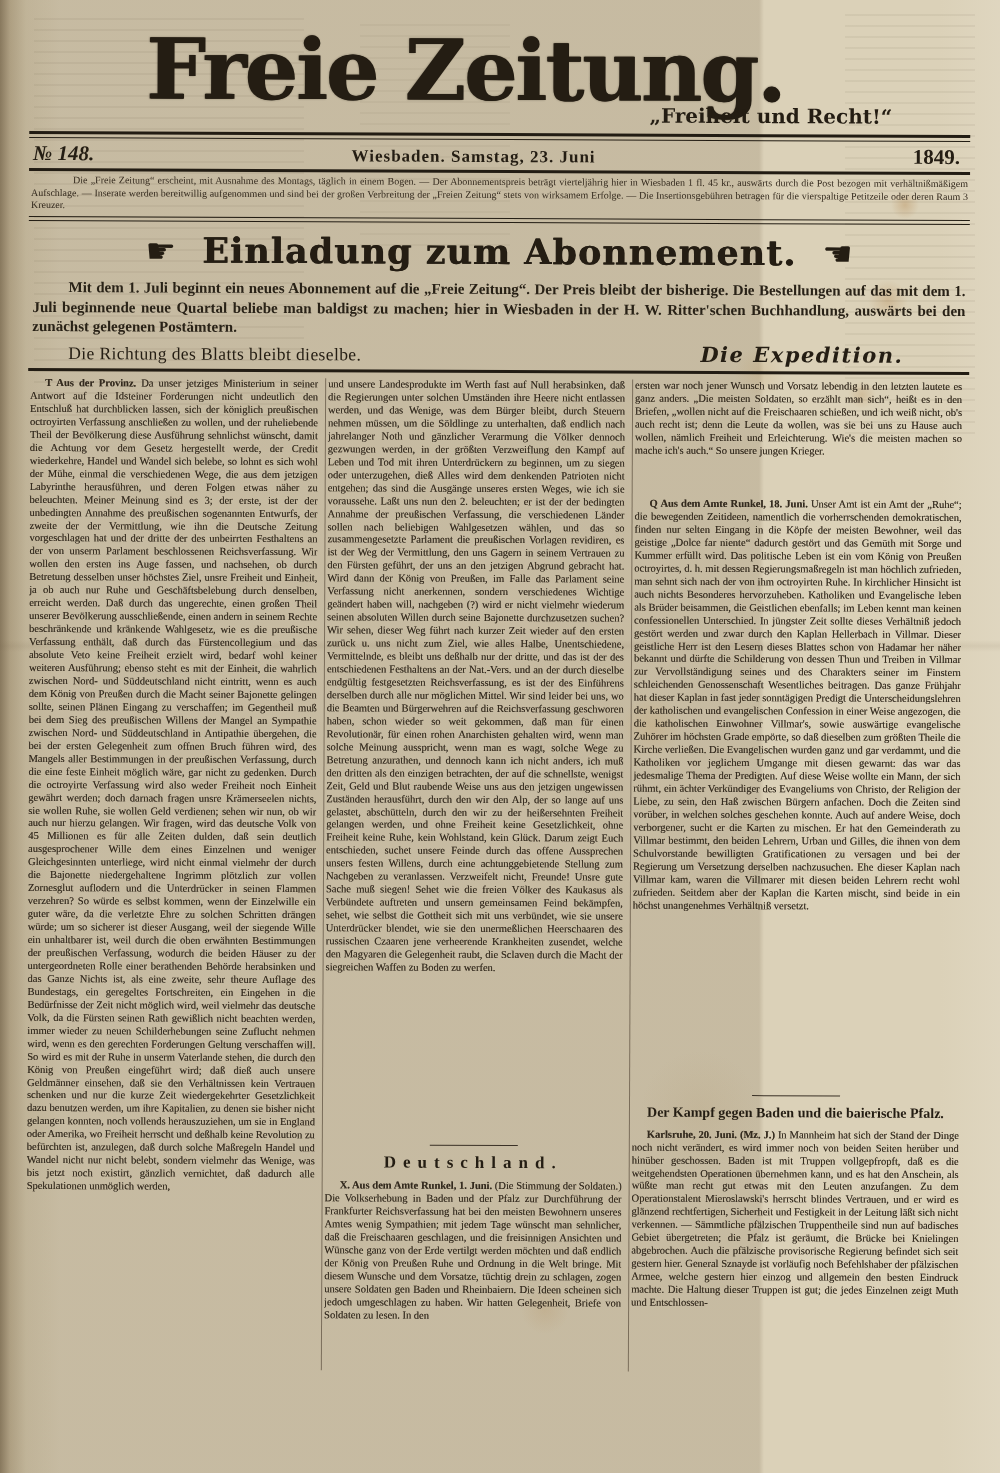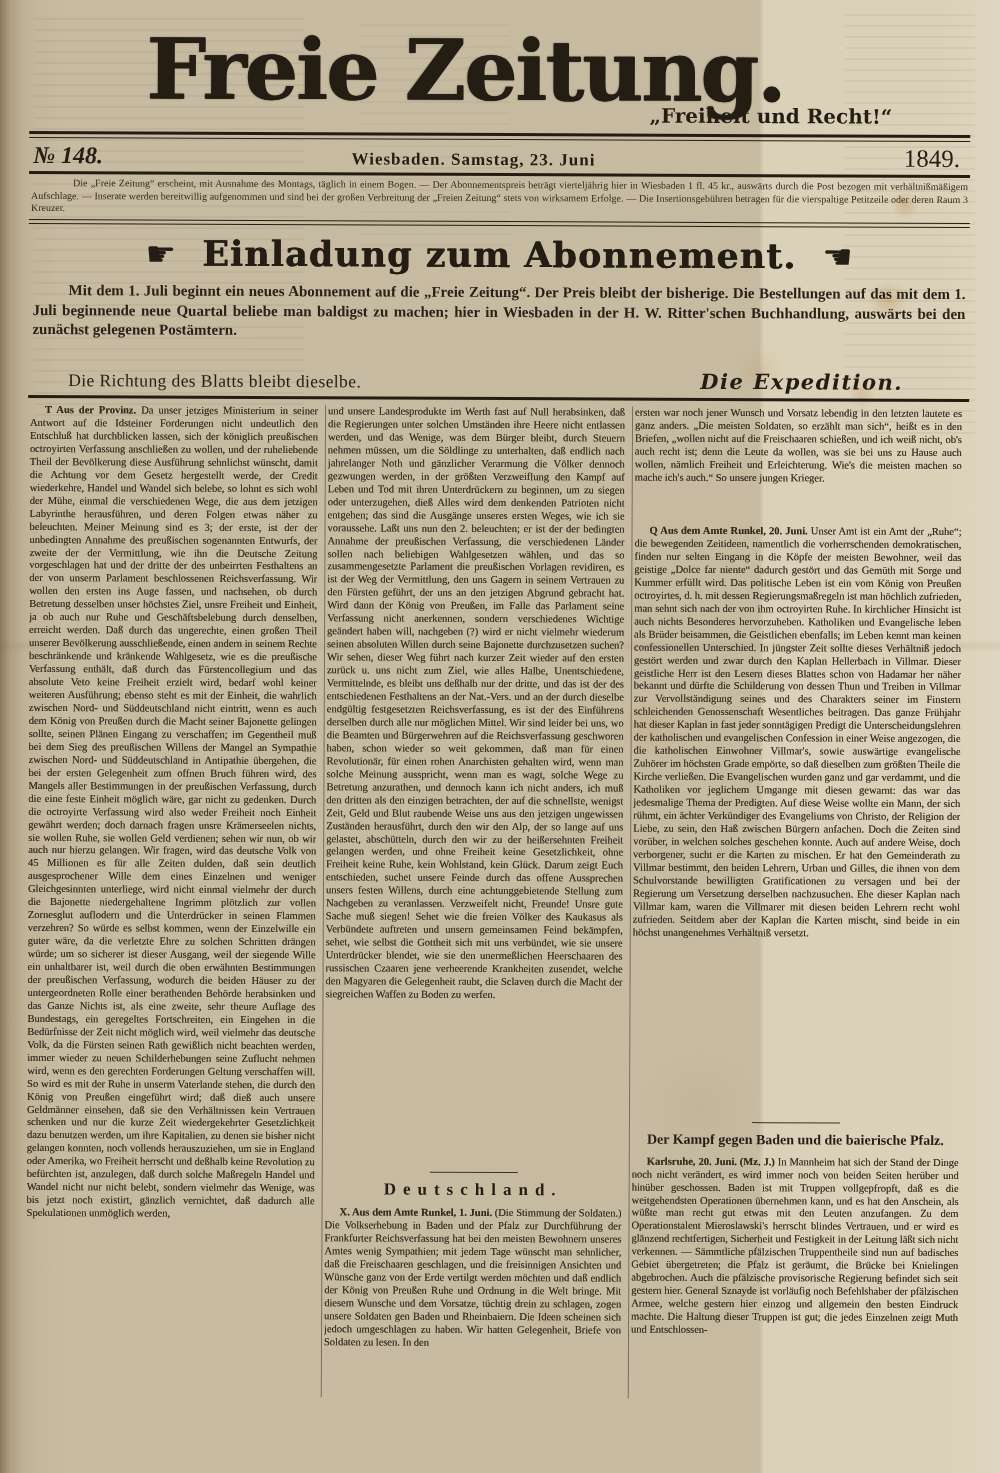--- a/index.html
+++ b/index.html
@@ -26,36 +26,36 @@
   .masthead-title{
     margin:16px 70px 0 0;text-align:center;
     font-family:"DejaVu Serif",serif;font-weight:bold;font-size:84px;line-height:1.32;
     letter-spacing:-2px;color:#241d13;
     text-shadow:1px 0 0 #241d13, 0 0 2px rgba(36,29,19,.45);
   }
   .motto{margin:-24px 78px 0 0;text-align:right;font-family:"DejaVu Serif",serif;
     font-weight:bold;font-size:20px;color:#241d13;}
   .rule-double{height:3px;border-top:3.5px solid #221c13;border-bottom:1.3px solid #221c13;margin-top:6px;}
   .dateline{display:flex;justify-content:space-between;align-items:baseline;padding:3px 10px 2px 4px;color:#241d13;}
-  .dateline .issue{font-size:24px;font-weight:bold;font-style:italic;}
+  .dateline .issue{font-size:21px;font-weight:bold;font-style:italic;}
   .dateline .place-date{font-size:17px;font-weight:bold;letter-spacing:1px;margin-left:-60px;}
-  .dateline .year{font-size:25px;font-weight:normal;}
+  .dateline .year{font-size:21px;font-weight:bold;}
   .rule-thick{border-top:3px solid #221c13;}
   .imprint{margin:3px 2px 4px 2px;font-size:10px;line-height:12.8px;text-align:justify;text-indent:42px;color:#33291d;}
   .rule-double-thin{height:3px;border-top:1.6px solid #221c13;border-bottom:1.6px solid #221c13;}
   
   .ann-heading-row{display:flex;justify-content:center;align-items:center;gap:26px;margin-top:8px;color:#241d13;}
   .ann-heading-row h2{margin:0;font-family:"DejaVu Serif",serif;font-weight:bold;font-size:35px;letter-spacing:1px;
     text-shadow:.6px 0 0 #241d13;}
   .manicule{font-family:"DejaVu Sans",sans-serif;font-size:34px;line-height:1;color:#241d13;}
   .ann-body{margin:8px 4px 0 4px;font-size:15px;font-weight:bold;line-height:19.6px;text-align:justify;
     text-indent:36px;color:#29221706;color:#292217;}
   .ann-footer{display:flex;justify-content:space-between;align-items:baseline;margin:2px 66px 4px 40px;color:#241d13;}
   .ann-note{font-size:17.5px;letter-spacing:.4px;}
-  .ann-signature{font-family:"DejaVu Serif",serif;font-size:21px;font-weight:bold;font-style:italic;letter-spacing:1.5px;margin-top:24px;}
+  .ann-signature{font-family:"DejaVu Serif",serif;font-size:21px;font-weight:bold;font-style:italic;letter-spacing:1.5px;}
   .rule-heavy{border-top:3.4px solid #221c13;margin-top:2px;}
   
   .columns{display:grid;grid-template-columns:297px 1px 306px 1px 1fr;margin-top:6px;}
   .col{padding:0 7px 0 2px;}
   .col-rule{background:linear-gradient(#7a6d5a,#7a6d5a);width:1px;margin-bottom:18px;}
   .body-text{margin:0;font-size:10.6px;line-height:12.95px;text-align:justify;letter-spacing:-.05px;
     color:#332a1e;text-shadow:0 0 .35px rgba(51,42,30,.6);}
   .clip{overflow:hidden;}
   .indent{text-indent:15px;}
   .divider{width:88px;margin:9px auto 7px auto;border-top:1.3px solid #3a3126;}
@@ -126,21 +126,21 @@
           <b>X. Aus dem Amte Runkel, 1. Juni.</b>
           <span>(Die Stimmung der Soldaten.) Die Volkserhebung in Baden und der Pfalz zur Durchführung der Frankfurter Reichsverfassung hat bei den meisten Bewohnern unseres Amtes wenig Sympathien; mit jedem Tage wünscht man sehnlicher, daß die Freischaaren geschlagen, und die freisinnigen Ansichten und Wünsche ganz von der Erde vertilgt werden möchten und daß endlich der König von Preußen Ruhe und Ordnung in die Welt bringe. Mit diesem Wunsche und dem Vorsatze, tüchtig drein zu schlagen, zogen unsere Soldaten gen Baden und Rheinbaiern. Die Ideen scheinen sich jedoch umgeschlagen zu haben. Wir hatten Gelegenheit, Briefe von Soldaten zu lesen. In den</span>
         </p>
       </div>
 
       <div class="col-rule"></div>
 
       <div class="col">
         <p class="body-text clip" style="height:118px;">ersten war noch jener Wunsch und Vorsatz lebendig in den letzten lautete es ganz anders. „Die meisten Soldaten, so erzählt man sich“, heißt es in den Briefen, „wollen nicht auf die Freischaaren schießen, und ich weiß nicht, ob's auch recht ist; denn die Leute da wollen, was sie bei uns zu Hause auch wollen, nämlich Freiheit und Erleichterung. Wie's die meisten machen so mache ich's auch.“ So unsere jungen Krieger.</p>
         <p class="body-text clip indent" style="height:588px;">
-          <b>Q Aus dem Amte Runkel, 20. Juni.</b>
+          <b>Q Aus dem Amte Runkel, 18. Juni.</b>
           <span>Unser Amt ist ein Amt der „Ruhe“; die bewegenden Zeitideen, namentlich die vorherrschenden demokratischen, finden nur selten Eingang in die Köpfe der meisten Bewohner, weil das geistige „Dolce far niente“ dadurch gestört und das Gemüth mit Sorge und Kummer erfüllt wird. Das politische Leben ist ein vom König von Preußen octroyirtes, d. h. mit dessen Regierungsmaßregeln ist man höchlich zufrieden, man sehnt sich nach der von ihm octroyirten Ruhe. In kirchlicher Hinsicht ist auch nichts Besonderes hervorzuheben. Katholiken und Evangelische leben als Brüder beisammen, die Geistlichen ebenfalls; im Leben kennt man keinen confessionellen Unterschied. In jüngster Zeit sollte dieses Verhältniß jedoch gestört werden und zwar durch den Kaplan Hellerbach in Villmar. Dieser geistliche Herr ist den Lesern dieses Blattes schon von Hadamar her näher bekannt und dürfte die Schilderung von dessen Thun und Treiben in Villmar zur Vervollständigung seines und des Charakters seiner im Finstern schleichenden Genossenschaft Wesentliches beitragen. Das ganze Frühjahr hat dieser Kaplan in fast jeder sonntägigen Predigt die Unterscheidungslehren der katholischen und evangelischen Confession in einer Weise angezogen, die die katholischen Einwohner Villmar's, sowie auswärtige evangelische Zuhörer im höchsten Grade empörte, so daß dieselben zum größten Theile die Kirche verließen. Die Evangelischen wurden ganz und gar verdammt, und die Katholiken vor jeglichem Umgange mit diesen gewarnt: das war das jedesmalige Thema der Predigten. Auf diese Weise wollte ein Mann, der sich rühmt, ein ächter Verkündiger des Evangeliums von Christo, der Religion der Liebe, zu sein, den Haß zwischen Bürgern anfachen. Doch die Zeiten sind vorüber, in welchen solches geschehen konnte. Auch auf andere Weise, doch verborgener, sucht er die Karten zu mischen. Er hat den Gemeinderath zu Villmar bestimmt, den beiden Lehrern, Urban und Gilles, die ihnen von dem Schulvorstande bewilligten Gratificationen zu versagen und bei der Regierung um Versetzung derselben nachzusuchen. Ehe dieser Kaplan nach Villmar kam, waren die Villmarer mit diesen beiden Lehrern recht wohl zufrieden. Seitdem aber der Kaplan die Karten mischt, sind beide in ein höchst unangenehmes Verhältniß versetzt.</span>
         </p>
         <div class="divider"></div>
         <h3 class="section-heading kampf">Der Kampf gegen Baden und die baierische Pfalz.</h3>
         <p class="body-text clip indent" style="height:218px;">
           <b>Karlsruhe, 20. Juni. (Mz. J.)</b>
           <span>In Mannheim hat sich der Stand der Dinge noch nicht verändert, es wird immer noch von beiden Seiten herüber und hinüber geschossen. Baden ist mit Truppen vollgepfropft, daß es die weitgehendsten Operationen übernehmen kann, und es hat den Anschein, als wüßte man recht gut etwas mit den Leuten anzufangen. Zu dem Operationstalent Mieroslawski's herrscht blindes Vertrauen, und er wird es glänzend rechtfertigen, Sicherheit und Festigkeit in der Leitung läßt sich nicht verkennen. — Sämmtliche pfälzischen Truppentheile sind nun auf badisches Gebiet übergetreten; die Pfalz ist geräumt, die Brücke bei Knielingen abgebrochen. Auch die pfälzische provisorische Regierung befindet sich seit gestern hier. General Sznayde ist vorläufig noch Befehlshaber der pfälzischen Armee, welche gestern hier einzog und allgemein den besten Eindruck machte. Die Haltung dieser Truppen ist gut; die jedes Einzelnen zeigt Muth und Entschlossen-</span>
         </p>
       </div>
 

